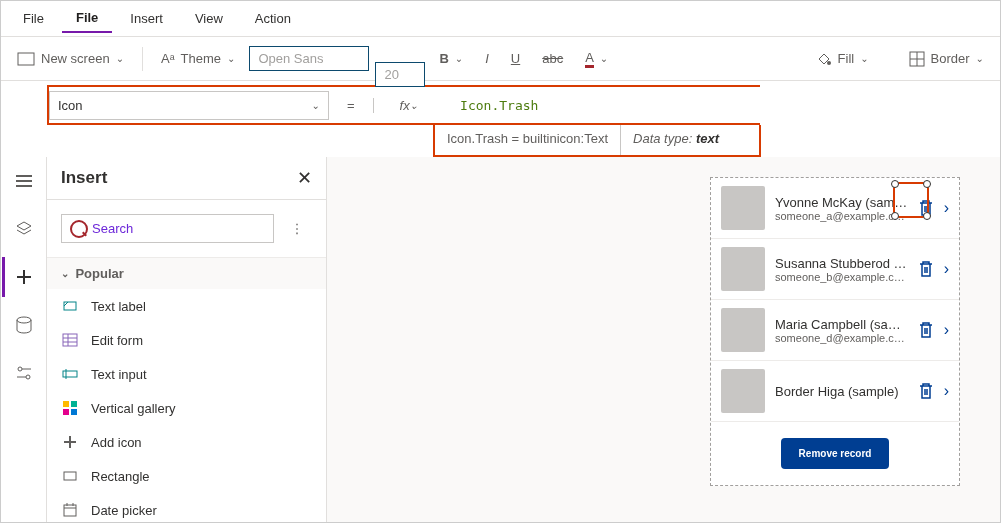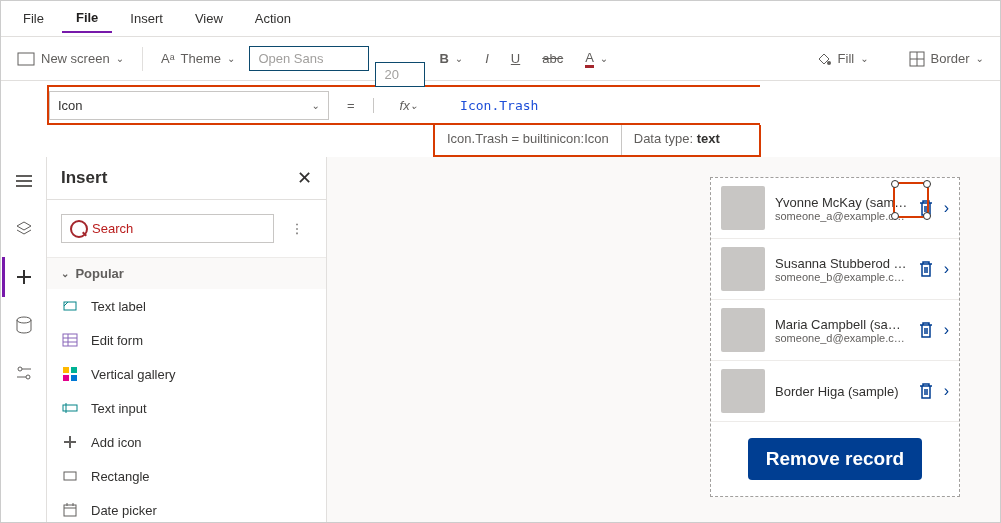--- a/index.html
+++ b/index.html
@@ -17,24 +17,24 @@
 .tb-select { border: 1px solid #0c4a6e; padding: 4px 24px 4px 8px; background: #fff; color: #a19f9d; position: relative; min-width: 120px;}
 .tb-select.sm { min-width: 50px; margin-top: 32px; }
 .chev { font-size: 10px; color: #605e5c; }
 .tb-right { margin-left: auto; display:flex; align-items:center; gap:24px;}
 
 
 .formula-row { display: flex; align-items: center; height: 40px; border: 2px solid #d83b01; border-right:none; margin: 4px 0 0 46px; gap: 8px; padding-right: 8px; width: 713px;}
 .prop-select { border: 1px solid #c8c6c4; padding: 6px 8px; width: 280px; display:flex; justify-content:space-between; align-items:center; background:#fff;}
 .eq { padding: 0 10px; color:#605e5c; }
 .fx-wrap { border-left: 1px solid #c8c6c4; padding: 0 26px; display:flex; align-items:center; font-style: italic; color:#605e5c; font-family: Georgia, serif;}
-.formula-input { flex:1; padding:6px 8px; color:#1d4ed8; font-family: Consolas, monospace; }
+.formula-input { flex:1; padding:6px 8px; color:#4d7c0f; font-family: Consolas, monospace; }
 .intelli-row { margin-left: 432px; border: 2px solid #d83b01; border-top:none; display:flex; width:328px; height:32px; }
 .intelli-cell { padding: 6px 12px; border-right: 1px solid #c8c6c4; color:#605e5c; }
-.intelli-cell:last-child { border-right:none; }
+.intelli-cell:last-child { border-right:none;font-style:italic; }
 .bold { font-weight:600; color:#323130; }
 
 
 .main { display: flex; height: calc(100% - 36px - 44px - 76px); }
 .rail { width: 46px; border-right: 1px solid #e1dfdd; display:flex; flex-direction:column; align-items:center; padding-top:4px; }
 .rail-item { width: 40px; height: 40px; display:flex; align-items:center; justify-content:center; color:#605e5c; cursor:pointer; margin-bottom:8px; }
 .rail-item.sel { border-left: 3px solid #7719aa; margin-left:-3px; }
 
 .insert-panel { width: 280px; border-right:1px solid #e1dfdd; display:flex; flex-direction:column; }
 .panel-head { display:flex; align-items:center; justify-content:space-between; padding: 10px 14px; border-bottom:1px solid #e1dfdd; }
@@ -54,21 +54,21 @@
 .grow { display:flex; align-items:center; gap:10px; padding:8px 10px; border-bottom:1px solid #edebe9; background:#fff; position:relative; }
 .avatar { width:44px; height:44px; background:#c8c6c4; border-radius:2px; flex-shrink:0; }
 .grow .info { flex:1; overflow:hidden; }
 .gname { font-size:13px; color:#323130; font-weight:400; white-space:nowrap; overflow:hidden; text-overflow:ellipsis;}
 .gemail { font-size:11px; color:#605e5c; white-space:nowrap; overflow:hidden; text-overflow:ellipsis;}
 .trash-icon { width:16px; height:18px; color:#003e92; flex-shrink:0; }
 .chev-right { color:#003e92; font-size:16px; flex-shrink:0;}
 .sel-box { position:absolute; top:4px; right:30px; width:36px; height:36px; border:2px solid #d83b01; }
 .sel-handle { position:absolute; width:8px; height:8px; border:1px solid #323130; background:#fff; border-radius:50%;}
 .sel-handle.tl{top:-4px;left:-4px;} .sel-handle.tr{top:-4px;right:-4px;} .sel-handle.bl{bottom:-4px;left:-4px;} .sel-handle.br{bottom:-4px;right:-4px;}
-.remove-btn { display:block; margin:16px auto; background:#003e92; color:#fff; border:none; padding:10px 18px; font-weight:600; font-size:19px; border-radius:4px; cursor:pointer;}
+.remove-btn { display:block; margin:16px auto; background:#003e92; color:#fff; border:none; padding:10px 18px; font-weight:600; font-size:10px; border-radius:4px; cursor:pointer;}
 
 
 svg { display:block; }
 </style>
 </head>
 <body>
 
 <div class="menubar">
   <div class="menu-item">File</div>
   <div class="menu-item active">File</div>
@@ -143,21 +143,21 @@
     <span class="chev">⌄</span>
   </div>
   <div class="eq">=</div>
   <div class="fx-wrap">
       <span>fx</span>
       <span class="chev">⌄</span>
     </div>
   <div class="formula-input">Icon.Trash</div>
 </div>
 <div class="intelli-row">
-  <div class="intelli-cell">Icon.Trash  =  builtinicon:Icon</div>
+  <div class="intelli-cell">Icon.Trash  =  builtinicon:Text</div>
   <div class="intelli-cell"><span>Data type: </span><span class="bold">text</span></div>
 </div>
 
 <div class="main">
 
   <div class="rail">
     <div class="rail-item">
         <svg width="18" height="14">
           <line x1="1" y1="2" x2="17" y2="2" stroke="#605e5c" stroke-width="2"></line>
           <line x1="1" y1="7" x2="17" y2="7" stroke="#605e5c" stroke-width="2"></line>
@@ -190,21 +190,21 @@
         </svg>
       </div>
   </div>
 
   <div class="insert-panel">
     <div class="panel-head">
       <h3>Insert</h3>
       <span style="font-size:18px;cursor:pointer;">✕</span>
     </div>
     <div class="search-row">
-      <div class="search-box"><span style="color:#b91c1c;">Search</span></div>
+      <div class="search-box"><span style="color:#6d28d9;">Search</span></div>
       <div class="more-btn">⋮</div>
     </div>
     <div class="cat-row">
         <span class="chev">⌄</span>
         <span>Popular</span>
       </div>
     <div id="insert-items">
         <div class="insert-item">
           <span class="ii-icon">
             <svg width="16" height="16">
@@ -221,36 +221,36 @@
               <line x1="1" y1="6" x2="15" y2="6" stroke="#8764b8"></line>
               <line x1="1" y1="10" x2="15" y2="10" stroke="#8764b8"></line>
               <line x1="6" y1="2" x2="6" y2="14" stroke="#8764b8"></line>
             </svg>
           </span>
           <span>Edit form</span>
         </div>
         <div class="insert-item">
           <span class="ii-icon">
             <svg width="16" height="16">
+              <rect x="1" y="5" width="14" height="6" fill="none" stroke="#038387"></rect>
+              <line x1="4" y1="3" x2="4" y2="13" stroke="#038387"></line>
+            </svg>
+          </span>
+          <span>Text input</span>
+        </div>
+        <div class="insert-item">
+          <span class="ii-icon">
+            <svg width="16" height="16">
               <rect x="1" y="1" width="6" height="6" fill="#ffb900"></rect>
               <rect x="9" y="1" width="6" height="6" fill="#00b294"></rect>
               <rect x="1" y="9" width="6" height="6" fill="#e3008c"></rect>
               <rect x="9" y="9" width="6" height="6" fill="#0078d4"></rect>
             </svg>
           </span>
           <span>Vertical gallery</span>
-        </div>
-        <div class="insert-item">
-          <span class="ii-icon">
-            <svg width="16" height="16">
-              <rect x="1" y="5" width="14" height="6" fill="none" stroke="#038387"></rect>
-              <line x1="4" y1="3" x2="4" y2="13" stroke="#038387"></line>
-            </svg>
-          </span>
-          <span>Text input</span>
         </div>
         <div class="insert-item">
           <span class="ii-icon">
             <svg width="16" height="16">
               <line x1="8" y1="2" x2="8" y2="14" stroke="#605e5c" stroke-width="2"></line>
               <line x1="2" y1="8" x2="14" y2="8" stroke="#605e5c" stroke-width="2"></line>
             </svg>
           </span>
           <span>Add icon</span>
         </div>

